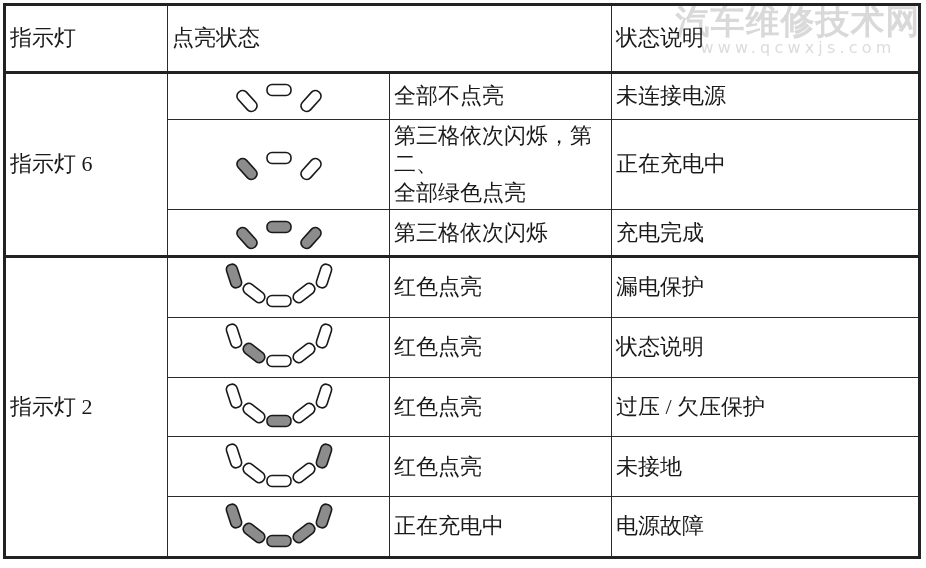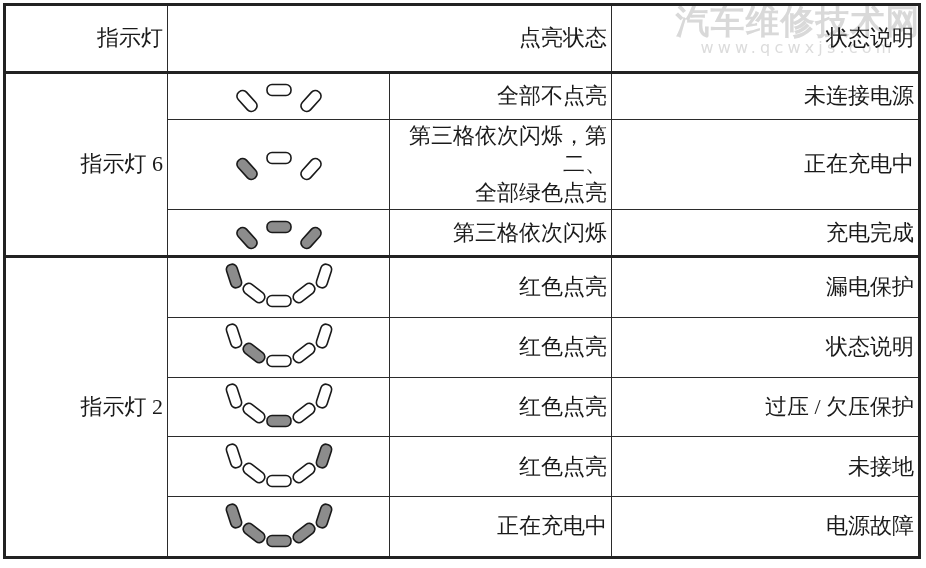--- a/index.html
+++ b/index.html
@@ -55,21 +55,21 @@
     top: 3px;
     width: 918px;
     height: 556px;
     border-collapse: collapse;
     table-layout: fixed;
     background: transparent;
     z-index: 10;
   }
   table.spec td {
     border: 1px solid #2b2b2b;
-    text-align: right;
+    text-align: left;
     vertical-align: middle;
     color: #1a1a1a;
     font-size: 22px;
     line-height: 1.28;
     padding: 2px 4px;
     background: transparent;
   }
   
   table.spec { border: 3px solid #222; }
 

